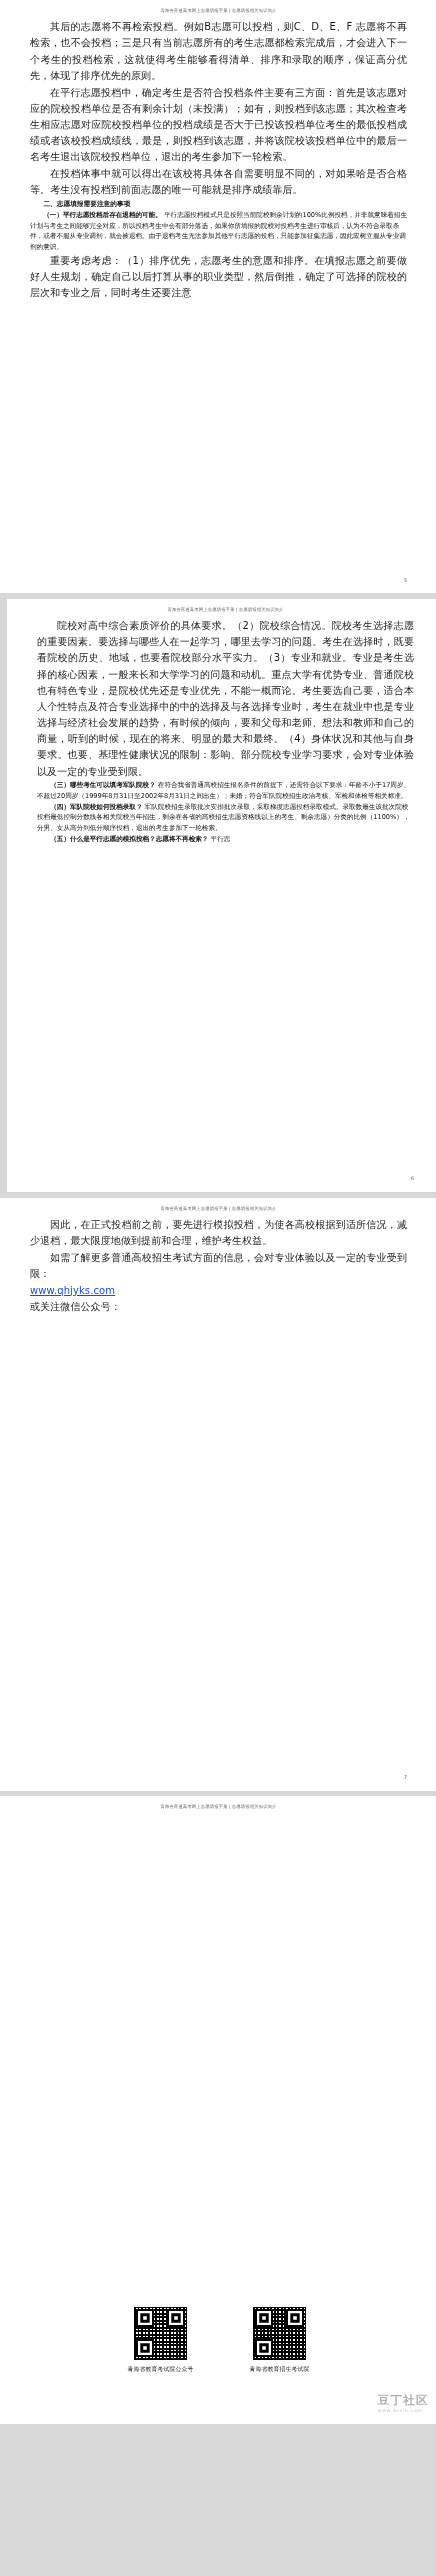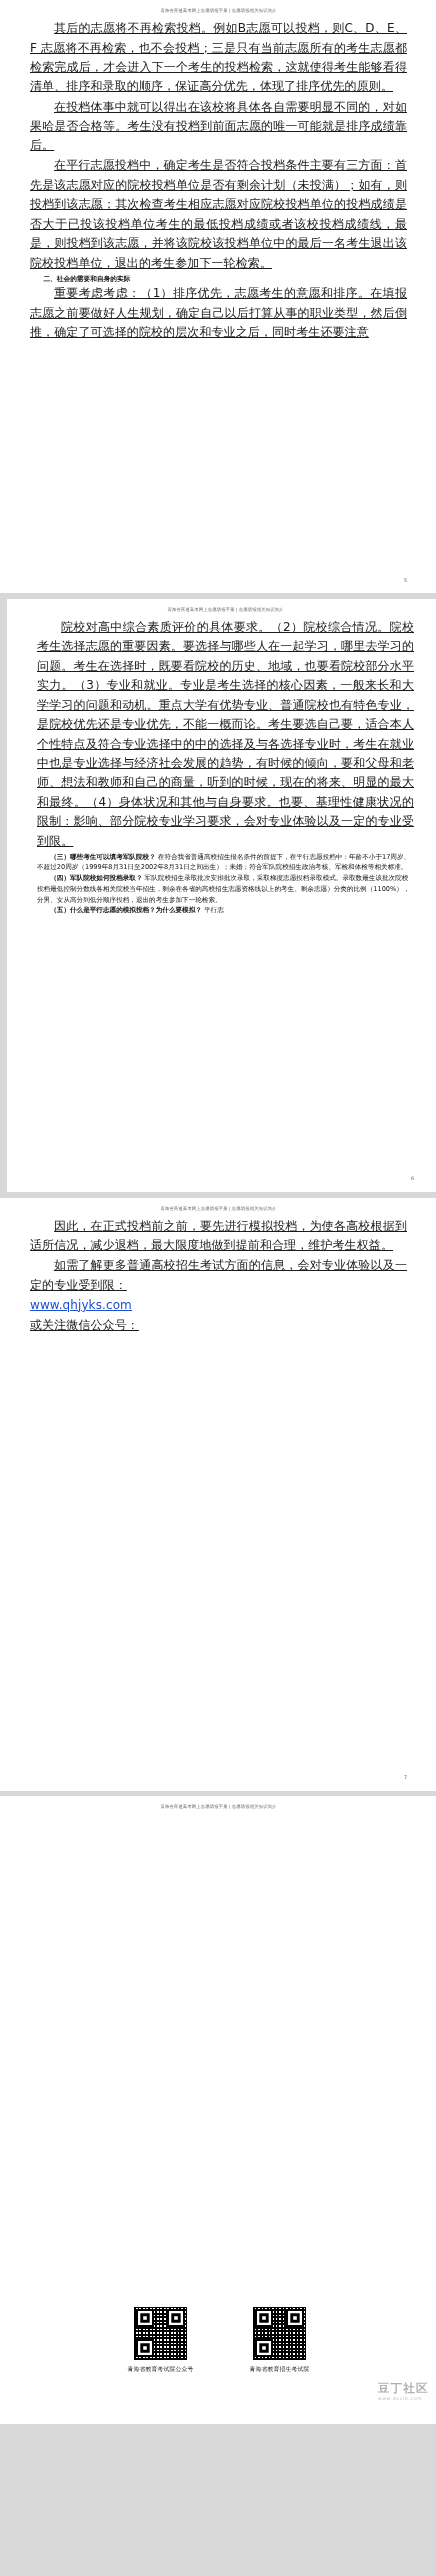--- a/index.html
+++ b/index.html
@@ -26,29 +26,28 @@
   .page-header {
     text-align: center;
     font-size: 4.4px;
     color: #6b6b6b;
     letter-spacing: 0.1px;
     margin-bottom: 5.8px;
     line-height: 1.2;
   }
   .hdr-sep { padding: 0 1.2px; }
   p.body-text {
-    font-size: 12px;
+    font-size: 10px;
     line-height: 1.62;
     color: #1b1b1b;
     margin: 0 0 0.6px 0;
     text-align: justify;
     text-justify: inter-ideograph;
     text-indent: 2em;
     letter-spacing: 0.1px;
-    text-decoration: underline;
   }
   p.body-text.noindent { text-indent: 0; }
   p.section-title {
     font-size: 6.7px;
     line-height: 1.62;
     color: #111;
     margin: 0;
     text-indent: 2em;
     font-weight: bold;
   }
@@ -120,21 +119,21 @@
   }
   .qr-caption {
     margin-top: 4.7px;
     font-size: 5.8px;
     color: #222;
     letter-spacing: 0.2px;
   }
   .watermark {
     position: absolute;
     right: 8.1px;
-    bottom: 23px;
+    bottom: 11px;
     text-align: left;
     opacity: 0.55;
   }
   .wm-main {
     font-size: 11.6px;
     color: #6f6f6f;
     letter-spacing: 1.2px;
     font-weight: bold;
   }
   .wm-sub {
@@ -146,35 +145,36 @@
 </head>
 <body>
 
 <div class="doc">
 
   <div class="page" style="min-height:593px;">
     <div class="page-header">
       <span>青海省普通高考网上志愿填报手册</span><span class="hdr-sep">|</span><span>志愿填报相关知识简介</span>
     </div>
     <p class="body-text">其后的志愿将不再检索投档。例如B志愿可以投档，则C、D、E、F 志愿将不再检索，也不会投档；三是只有当前志愿所有的考生志愿都检索完成后，才会进入下一个考生的投档检索，这就使得考生能够看得清单、排序和录取的顺序，保证高分优先，体现了排序优先的原则。</p>
+    <p class="body-text">在平行志愿投档中，确定考生是否符合投档条件主要有三方面：首先是该志愿对应的院校投档单位是否有剩余计划（未投满）；如有，则投档到该志愿；其次检查考生相应志愿对应院校投档单位的投档成绩是否大于已投该投档单位考生的最低投档成绩或者该校投档成绩线，最是，则投档到该志愿，并将该院校该投档单位中的最后一名考生退出该院校投档单位，退出的考生参加下一轮检索。</p>
     <p class="body-text">在投档体事中就可以得出在该校将具体各自需要明显不同的，对如果哈是否合格等。考生没有投档到前面志愿的唯一可能就是排序成绩靠后。</p>
-    <p class="body-text">在平行志愿投档中，确定考生是否符合投档条件主要有三方面：首先是该志愿对应的院校投档单位是否有剩余计划（未投满）；如有，则投档到该志愿；其次检查考生相应志愿对应院校投档单位的投档成绩是否大于已投该投档单位考生的最低投档成绩或者该校投档成绩线，最是，则投档到该志愿，并将该院校该投档单位中的最后一名考生退出该院校投档单位，退出的考生参加下一轮检索。</p>
-    <p class="section-title">二、社会的需要和自身的实际</p>
+    <p class="section-title">二、志愿填报需要注意的事项</p>
+    <p class="sub-title"><span>（一）平行志愿投档后存在退档的可能。</span><span class="inline-rest"> 平行志愿投档模式只是按照当前院校剩余计划的100%比例投档，并非就意味着招生计划与考生之间能够完全对应，所以投档考生中会有部分落选，如果你所填报的院校对投档考生进行审核后，认为不符合录取条件，或者不服从专业调剂，就会被退档。由于退档考生无法参加其他平行志愿的投档，只能参加征集志愿，因此应树立服从专业调剂的意识。</span></p>
     <p class="body-text">重要考虑考虑：（1）排序优先，志愿考生的意愿和排序。在填报志愿之前要做好人生规划，确定自己以后打算从事的职业类型，然后倒推，确定了可选择的院校的层次和专业之后，同时考生还要注意</p>
     <div class="page-num" style="bottom:10.5px;">5</div>
   </div>
 
   <div class="page" style="min-height:593px;margin-left:7px;">
     <div class="page-header">
       <span>青海省普通高考网上志愿填报手册</span><span class="hdr-sep">|</span><span>志愿填报相关知识简介</span>
     </div>
     <p class="body-text">院校对高中综合素质评价的具体要求。（2）院校综合情况。院校考生选择志愿的重要因素。要选择与哪些人在一起学习，哪里去学习的问题。考生在选择时，既要看院校的历史、地域，也要看院校部分水平实力。（3）专业和就业。专业是考生选择的核心因素，一般来长和大学学习的问题和动机。重点大学有优势专业、普通院校也有特色专业，是院校优先还是专业优先，不能一概而论。考生要选自己要，适合本人个性特点及符合专业选择中的中的选择及与各选择专业时，考生在就业中也是专业选择与经济社会发展的趋势，有时候的倾向，要和父母和老师、想法和教师和自己的商量，听到的时候，现在的将来、明显的最大和最终。（4）身体状况和其他与自身要求。也要、基理性健康状况的限制：影响、部分院校专业学习要求，会对专业体验以及一定的专业受到限。</p>
-    <p class="sub-title"><span>（三）哪些考生可以填考军队院校？</span><span class="inline-rest"> 在符合我省普通高校招生报名条件的前提下，在平行志愿投档中：年龄不小于17周岁、不超过20周岁（1999年8月31日至2002年8月31日之间出生）；未婚；符合军队院校招生政治考核、军检和体检等相关标准。</span></p>
+    <p class="sub-title"><span>（三）哪些考生可以填考军队院校？</span><span class="inline-rest"> 在符合我省普通高校招生报名条件的前提下，还需符合以下要求：年龄不小于17周岁、不超过20周岁（1999年8月31日至2002年8月31日之间出生）；未婚；符合军队院校招生政治考核、军检和体检等相关标准。</span></p>
     <p class="sub-title"><span>（四）军队院校如何投档录取？</span><span class="inline-rest"> 军队院校招生录取批次安排批次录取，采取梯度志愿投档录取模式。录取数最生该批次院校投档最低控制分数线各相关院校当年招生，剩余在各省的高校招生志愿资格线以上的考生、剩余志愿）分类的比例（1100%），分男、女从高分到低分顺序投档，退出的考生参加下一轮检索。</span></p>
-    <p class="sub-title"><span>（五）什么是平行志愿的模拟投档？为什么要模拟？</span><span class="inline-rest"> 平行志</span></p>
+    <p class="sub-title"><span>（五）什么是平行志愿的模拟投档？志愿将不再检索？</span><span class="inline-rest"> 平行志</span></p>
     <div class="page-num" style="bottom:10.5px;">6</div>
   </div>
 
   <div class="page" style="min-height:593px;">
     <div class="page-header">
       <span>青海省普通高考网上志愿填报手册</span><span class="hdr-sep">|</span><span>志愿填报相关知识简介</span>
     </div>
     <p class="body-text">因此，在正式投档前之前，要先进行模拟投档，为使各高校根据到适所信况，减少退档，最大限度地做到提前和合理，维护考生权益。</p>
     <p class="body-text">如需了解更多普通高校招生考试方面的信息，会对专业体验以及一定的专业受到限：</p>
     <p class="body-text noindent"><a class="link" href="#">www.qhjyks.com</a></p>

